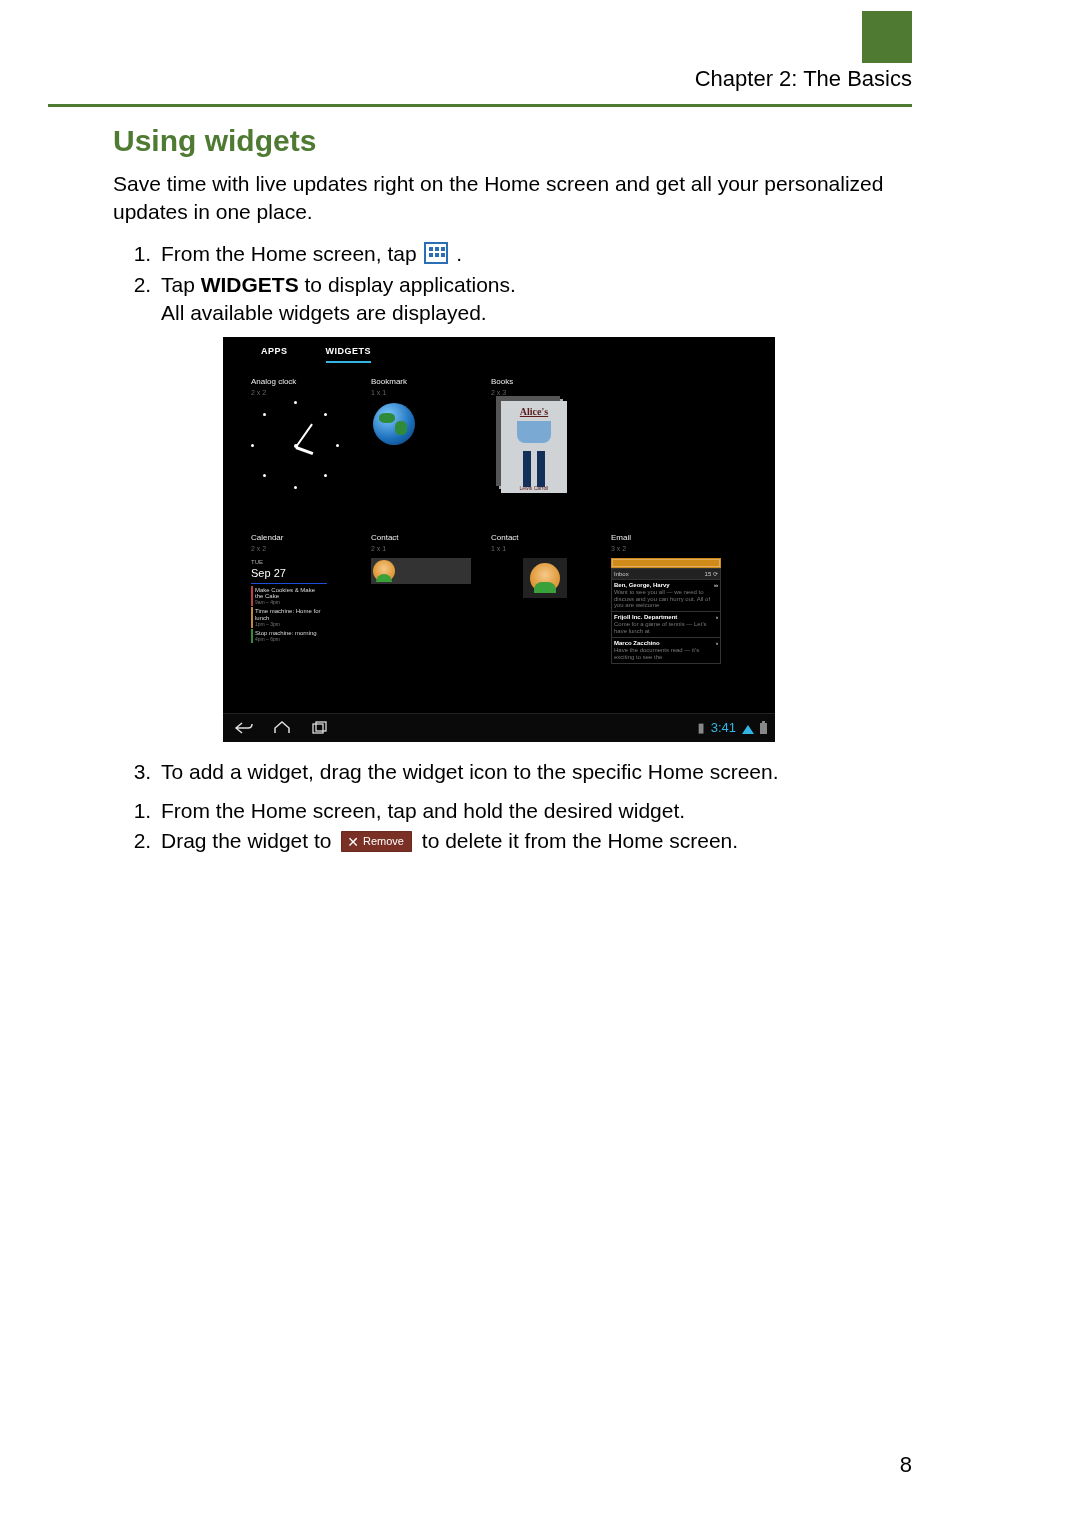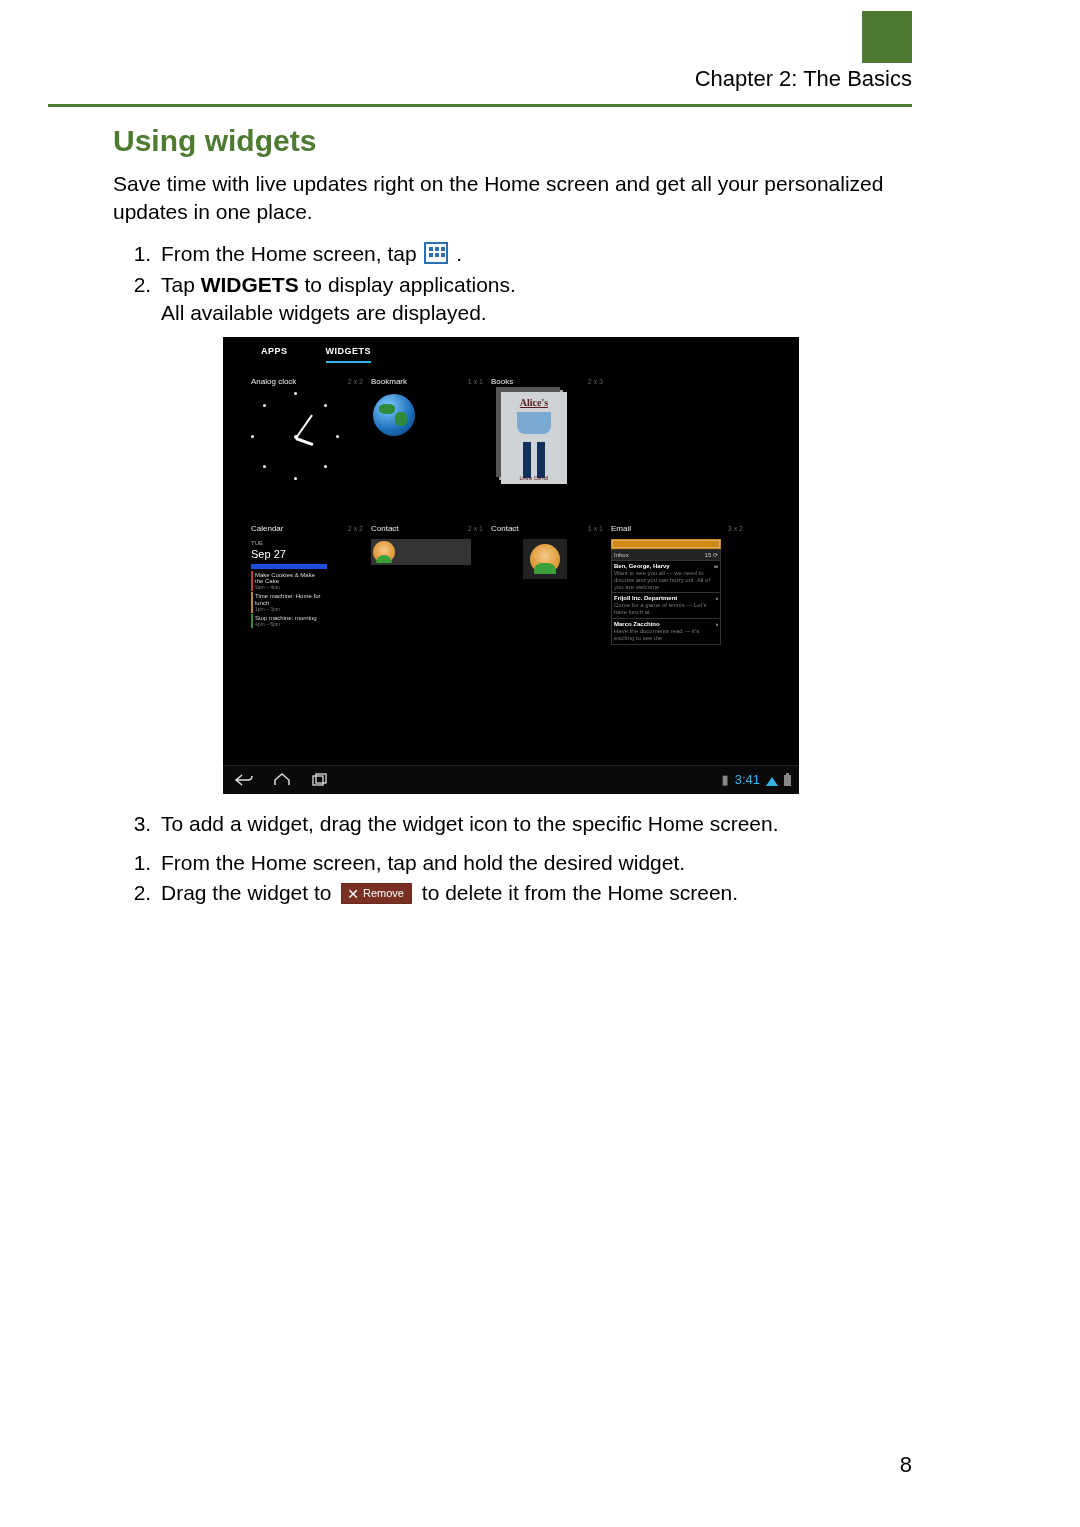--- a/index.html
+++ b/index.html
@@ -96,28 +96,27 @@
   }
   .remove-btn .x {
     font-size: 14px;
     margin-right: 4px;
     line-height: 1;
   }
 
   
   .shot {
     width: 552px;
-    height: 457px;
+    height: 405px;
     background: #000;
     margin: 10px 0 16px 110px;
     position: relative;
     color: #fff;
     font-family: "Helvetica Neue", Arial, sans-serif;
     overflow: hidden;
-    padding-left: 24px;
   }
   .shot .tabs {
     position: absolute;
     top: 8px; left: 38px;
     display: flex;
     gap: 38px;
     font-size: 9px;
     font-weight: bold;
     letter-spacing: 0.5px;
   }
@@ -132,20 +131,21 @@
     position: relative;
     padding-right: 8px;
     box-sizing: border-box;
   }
   .shot .cell .hdr {
     display: flex;
     justify-content: space-between;
     font-size: 8px;
     color: #eee;
     margin-bottom: 4px;
+    flex-direction: column;
   }
   .shot .cell .dim { color: #666; font-size: 7px; }
   .shot .wbox {
     width: 108px;
     height: 92px;
     position: relative;
   }
 
   
   .clockface {
@@ -197,21 +197,21 @@
   .book .legs::before { height:36px; left:4px; }
   .book .legs::after  { height:36px; right:4px; }
   .book .body { position:absolute; top:20px; left:50%; transform:translateX(-50%);
     width:34px; height:22px; background:#7aaad4; border-radius:0 0 8px 8px; }
   .book .auth { position:absolute; bottom:2px; left:0; right:0; text-align:center; font-size:5px; color:#5a1a1a; }
 
   
   .cal {
     width:76px; font-size:6px; color:#ddd;
   }
-  .cal .date { font-size:11px; color:#fff; border-bottom:5px solid #1d4ed8; padding-bottom:2px; margin-bottom:2px;}
+  .cal .date { font-size:11px; color:#fff; border-bottom:1px solid #1d4ed8; padding-bottom:2px; margin-bottom:2px;}
   .cal .tue { font-size:6px; color:#aaa; }
   .cal .ev { border-left:2px solid; padding:1px 2px; margin-bottom:1px; line-height:1.1;}
   .cal .c1 { border-color:#c04040; }
   .cal .c2 { border-color:#c08a40; }
   .cal .c3 { border-color:#3a8a3a; }
   .cal .sub { color:#777; font-size:5px; }
 
   
   .contact-wide { width:100px; height:26px; background:#333; position:relative; }
   .contact-wide .av, .contact-sq .av {

